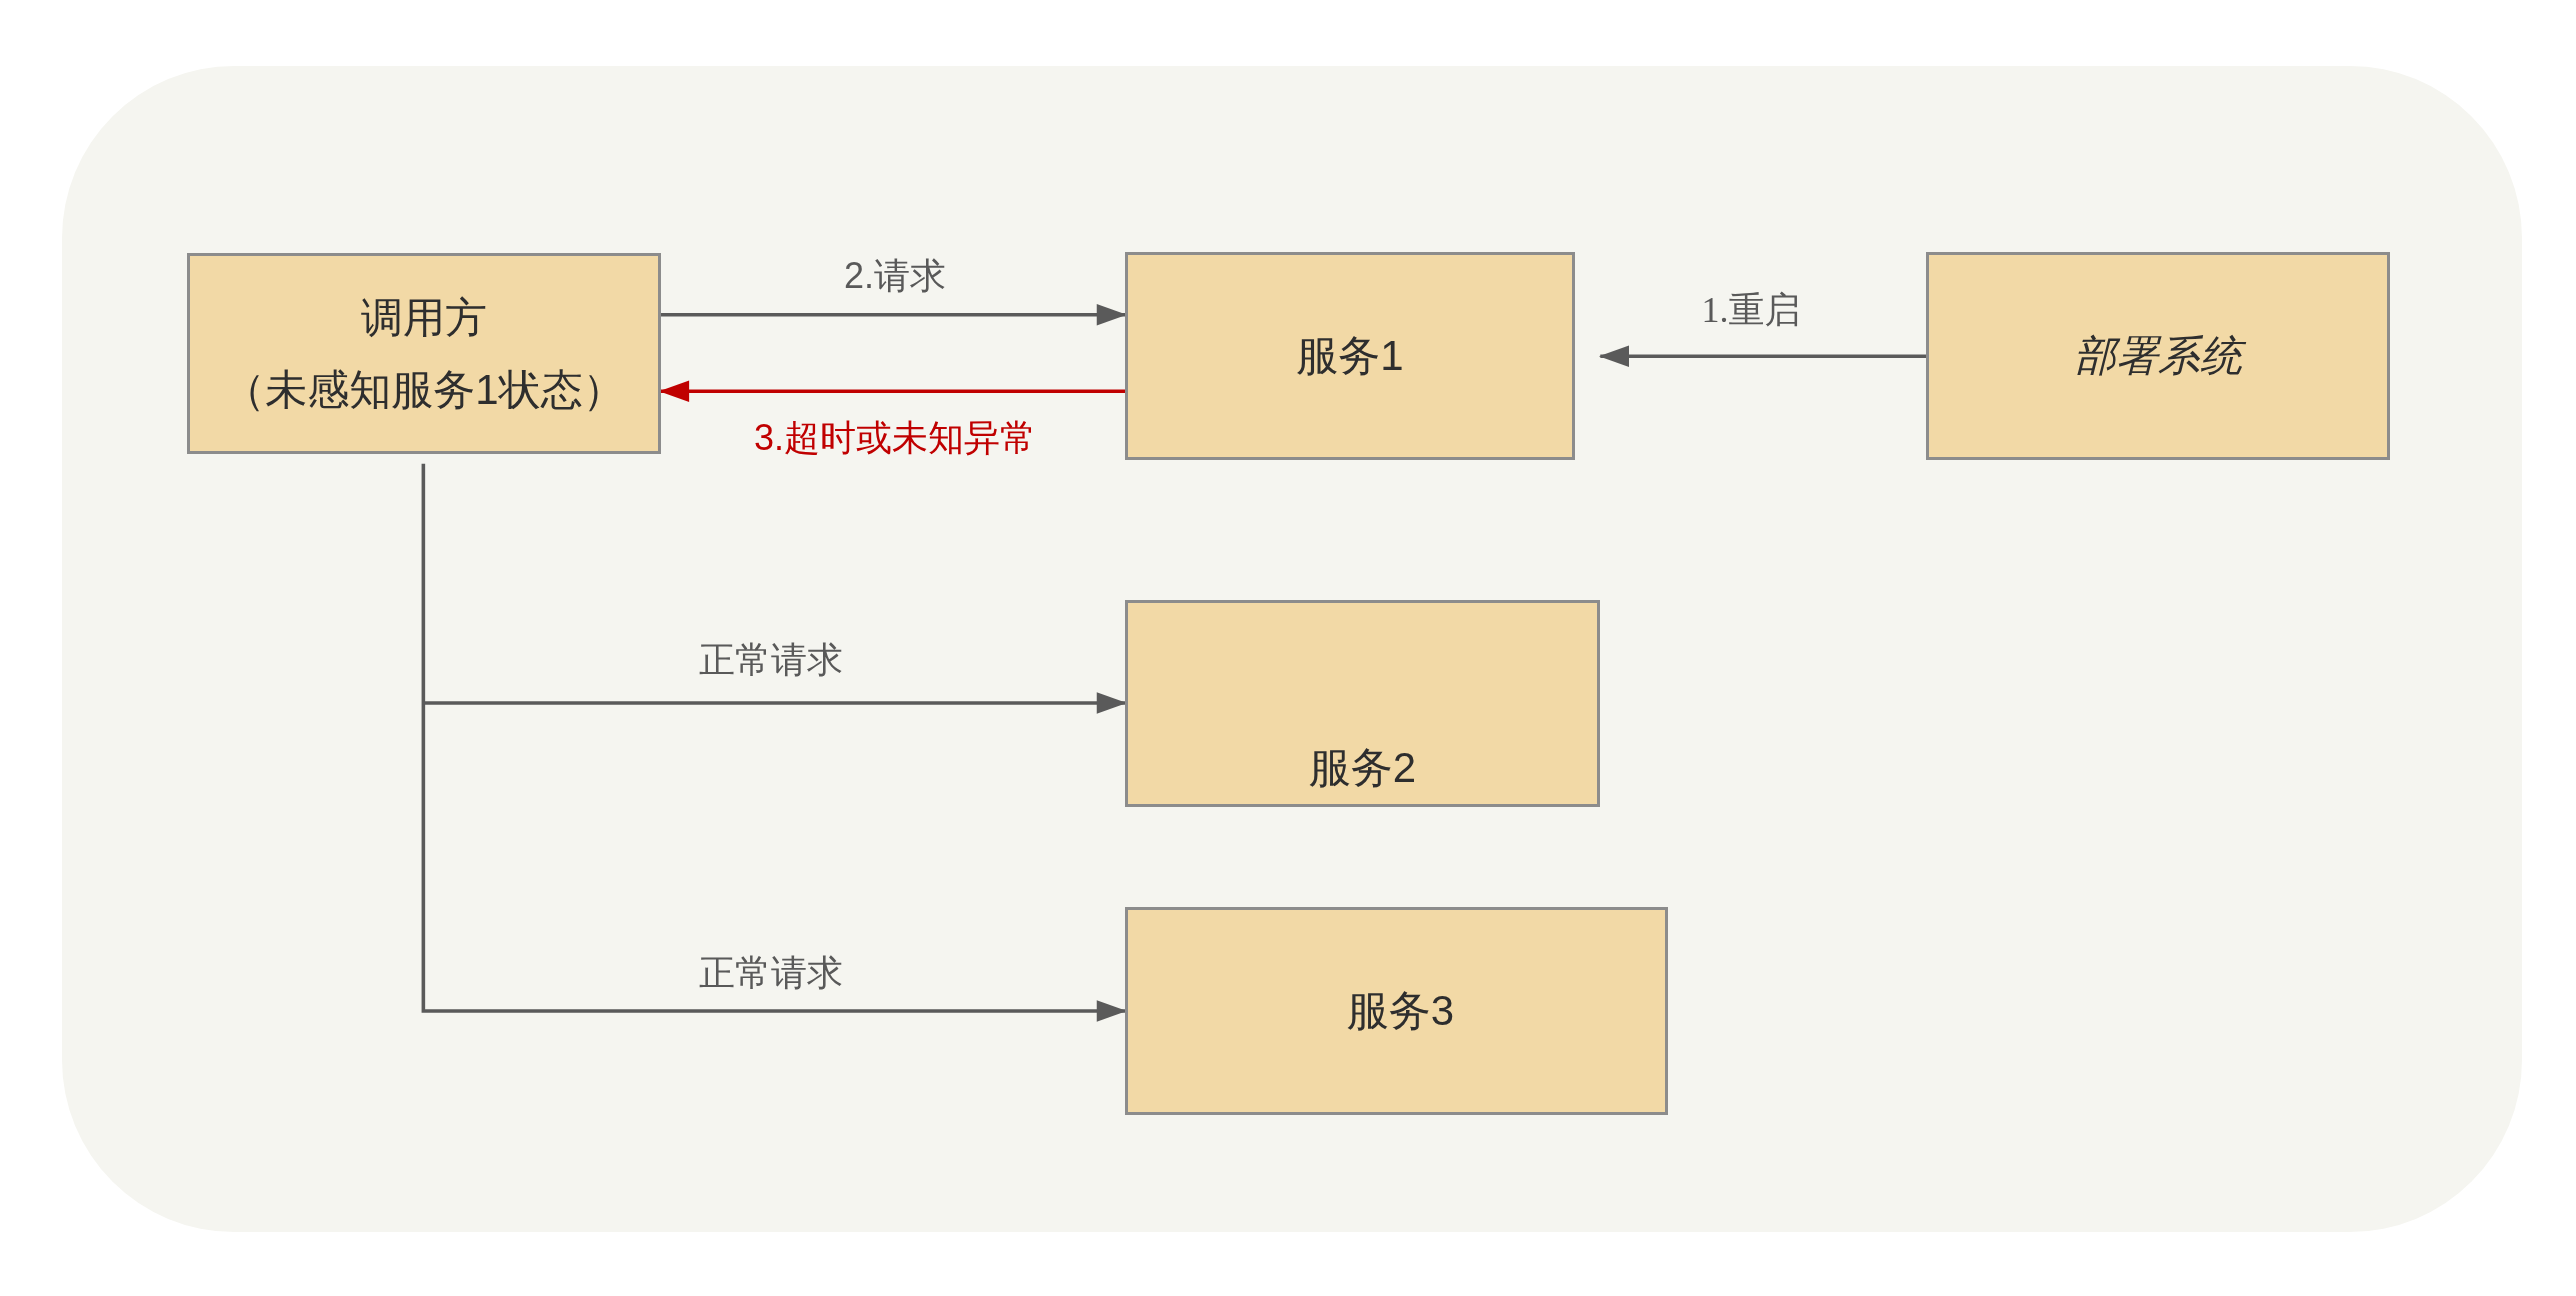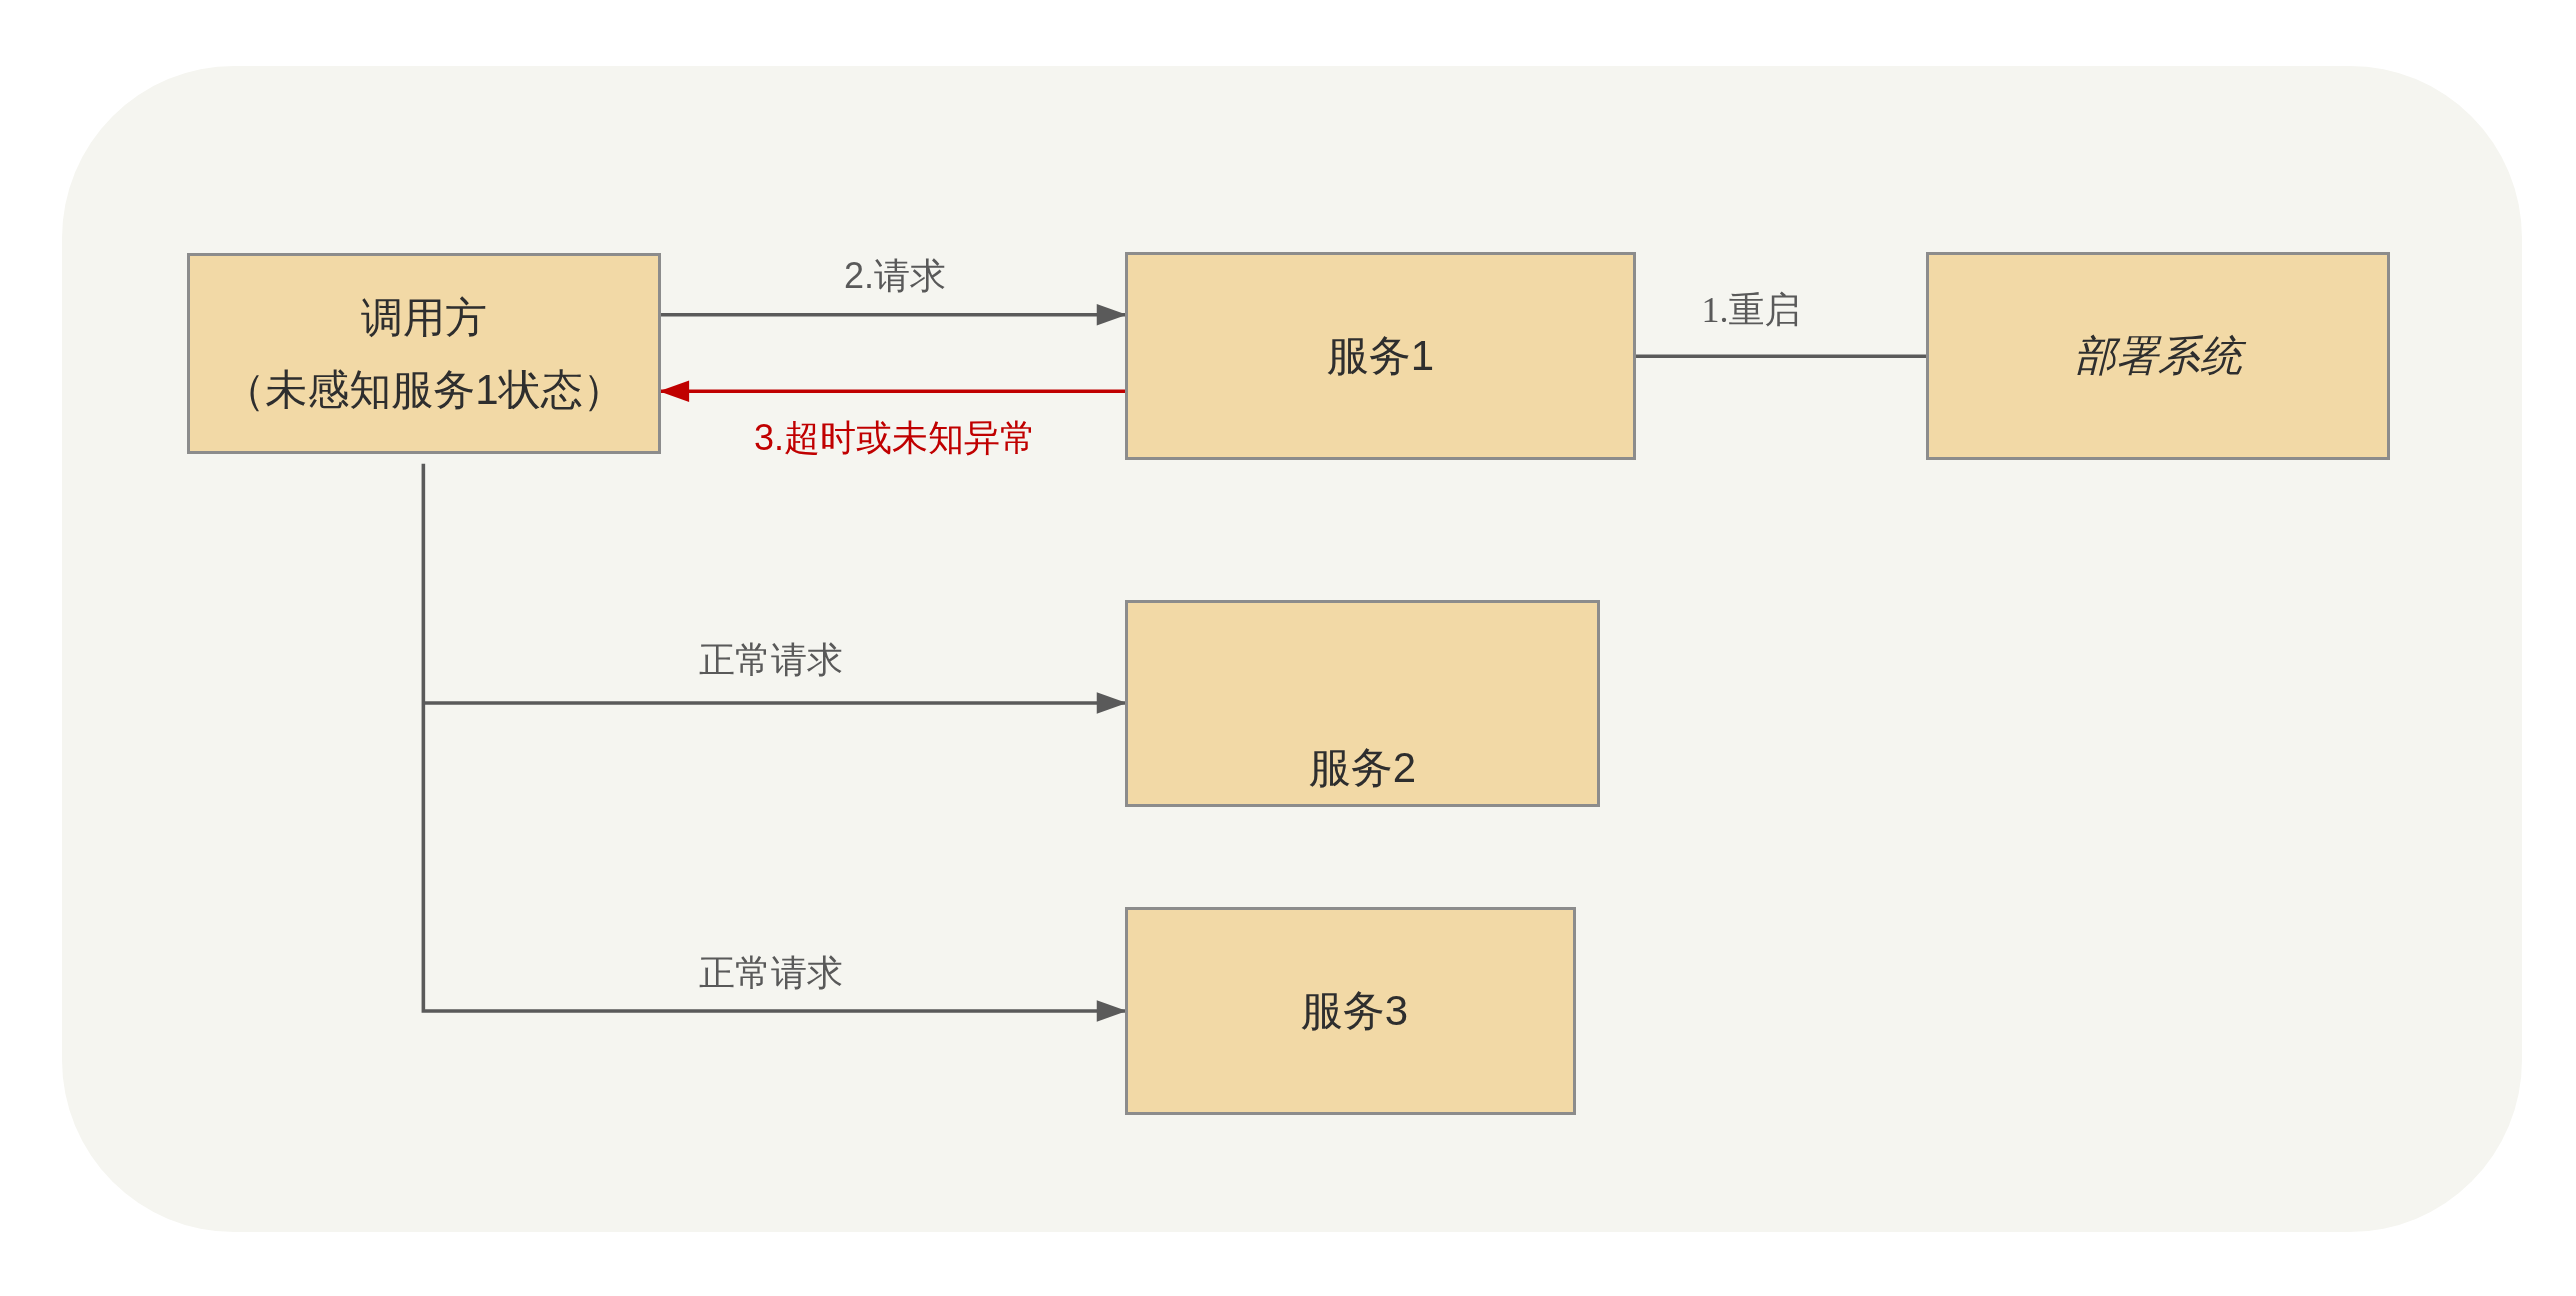--- a/index.html
+++ b/index.html
@@ -34,24 +34,24 @@
     position:absolute;
     background:var(--node-fill);
     border:3.6px solid var(--node-border);
     box-sizing:border-box;
     display:flex;flex-direction:column;align-items:center;justify-content:center;
     color:var(--node-text);
     font-size:42px;line-height:72px;
     text-align:center;white-space:nowrap;
   }
   .node-caller  {left:187px; top:253px; width:474px; height:201px;}
-  .node-service1{left:1125px;top:252px; width:511px; height:208px;}
+  .node-service1{left:1125px;top:252px; width:450px; height:208px;}
   .node-deploy  {left:1926px;top:252px; width:464px; height:208px;font-style:italic;}
   .node-service2{left:1125px;top:600px; width:475px; height:207px;justify-content:flex-end;}
-  .node-service3{left:1125px;top:907px;width:451px; height:208px;padding-left:8px;}
+  .node-service3{left:1125px;top:907px;width:543px; height:208px;padding-left:8px;}
   .edge-label{
     position:absolute;transform:translate(-50%,-50%);
     font-size:36px;color:var(--label-color);white-space:nowrap;
   }
   .edge-label.red{color:var(--error-color);}
   .lbl-request {left:895px;top:276px;}
   .lbl-timeout {left:895px;top:438px;}
   .lbl-restart {left:1751px;top:310px;font-family:Liberation Serif, serif;}
   .lbl-normal1 {left:771px;top:660px;}
   .lbl-normal2 {left:771px;top:973px;}

